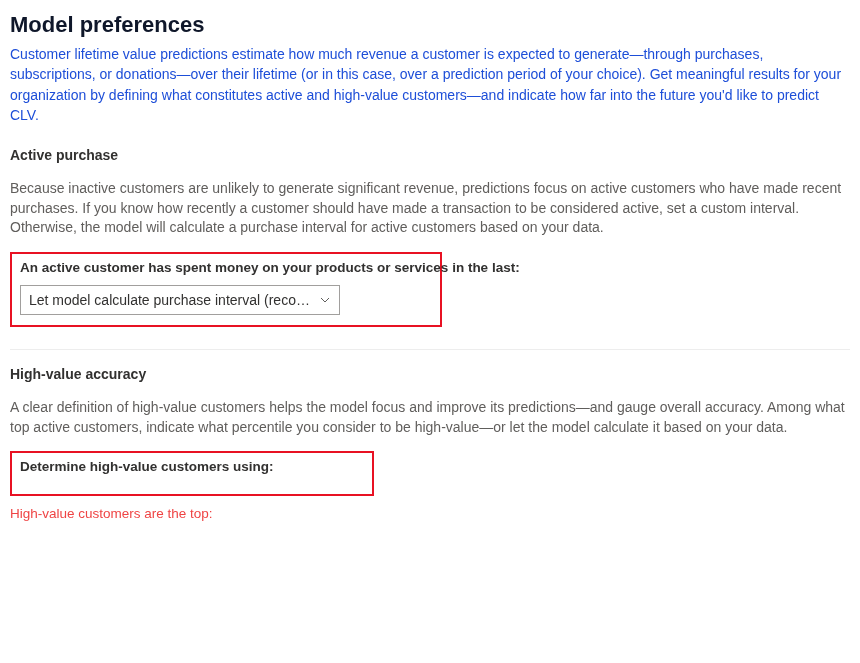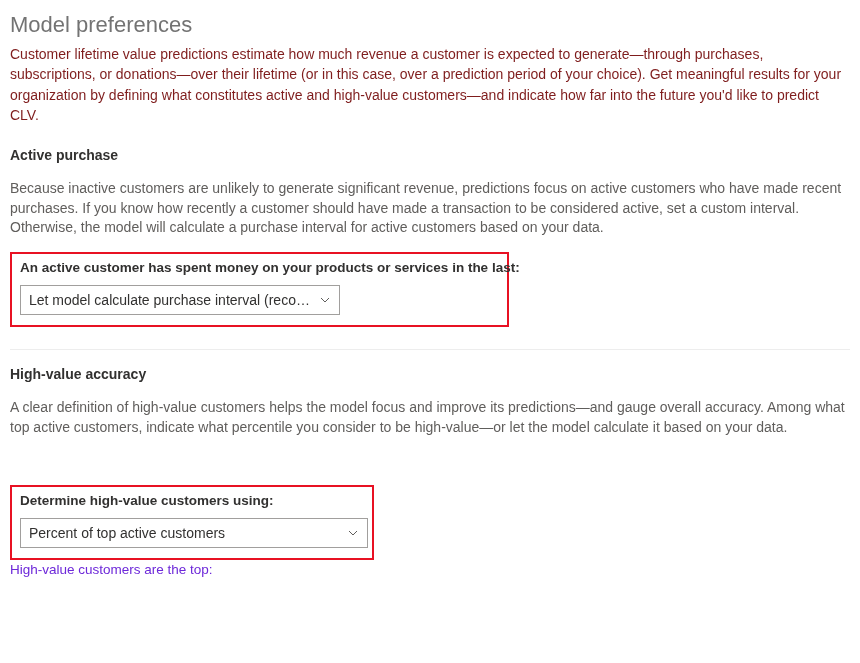--- a/index.html
+++ b/index.html
@@ -13,26 +13,26 @@
     width: 860px;
   }
   .page {
     padding: 10px 10px 14px 10px;
     position: relative;
     min-height: 663px;
     width: 860px;
   }
   h1.page-title {
     font-size: 22px;
-    font-weight: 400;
+    font-weight: 700;
     margin: 2px 0 6px 0;
-    color: #737373;
+    color: #0f172a;
   }
   p.intro {
-    color: #7f1d1d;
+    color: #1d4ed8;
     margin: 0 0 22px 0;
     line-height: 1.45;
   }
   .section {
     padding: 0 0 22px 0;
     border-bottom: 1px solid #ededed;
     margin-bottom: 16px;
   }
   .section:last-of-type { border-bottom: none; margin-bottom: 0; padding-bottom: 12px;}
   .section-title {
@@ -45,28 +45,27 @@
     color: #605e5c;
     margin: 16px 0 14px 0;
     line-height: 1.4;
   }
   .highlight {
     border: 2px solid #e81123;
     padding: 6px 8px 10px 8px;
     display: inline-block;
   }
   .highlight-wide {
-    width: 499px;
+    width: 432px;
   }
   .highlight-narrow {
     width: 325px;
   }
   .highlight-tall {
     width: 364px;
-    margin-top: 34px;
   }
   .field-label {
     font-weight: 600;
     margin: 0 0 10px 0;
     font-size: 13.5px;
     color: #323130;
     white-space: nowrap;
   }
   .row {
     display: flex;
@@ -141,23 +140,23 @@
     top: 50%;
     transform: translateY(-50%);
     pointer-events: none;
   }
   .chev svg { display: block; }
 
   .dd-wide { width: 320px; }
   .dd-mid  { width: 348px; }
 
   .small-label {
-    color: #6d28d9;
+    color: #ef4444;
     font-size: 13.5px;
-    margin: 2px 0 6px 0;
+    margin: 10px 0 6px 0;
   }
 </style>
 </head>
 <body>
 
 <div class="page">
 
   <h1 class="page-title">Model preferences</h1>
   <p class="intro">Customer lifetime value predictions estimate how much revenue a customer is expected to generate—through purchases, subscriptions, or donations—over their lifetime (or in this case, over a prediction period of your choice). Get meaningful results for your organization by defining what constitutes active and high-value customers—and indicate how far into the future you'd like to predict CLV.</p>
 
@@ -178,27 +177,19 @@
       </div>
     </div>
   </div>
 
   <div class="section">
     <div class="section-title">High-value accuracy</div>
     <p class="section-desc">A clear definition of high-value customers helps the model focus and improve its predictions—and gauge overall accuracy. Among what top active customers, indicate what percentile you consider to be high-value—or let the model calculate it based on your data.</p>
 
     <div class="highlight highlight-tall">
       <div class="field-label">Determine high-value customers using:</div>
-      <div class="dropdown dd-mid">
-        <span class="dd-text">Percent of top active customers</span>
-        <span class="chev">
-          <svg width="12" height="12" viewBox="0 0 12 12">
-              <path d="M2 4 L6 8 L10 4" stroke="#605e5c" stroke-width="1" fill="none"></path>
-            </svg>
-        </span>
-      </div>
     </div>
 
     <div class="small-label">High-value customers are the top:</div>
     
   </div>
 
 </div>
 
 </body></html>

